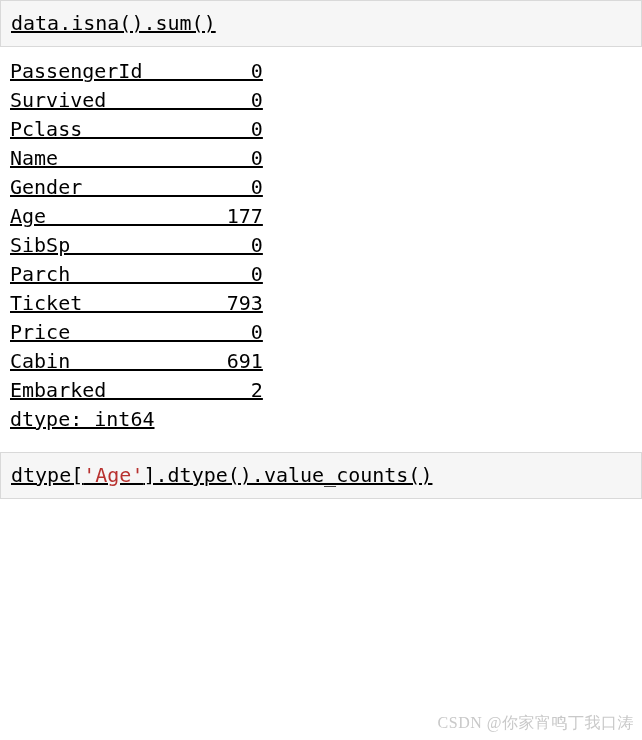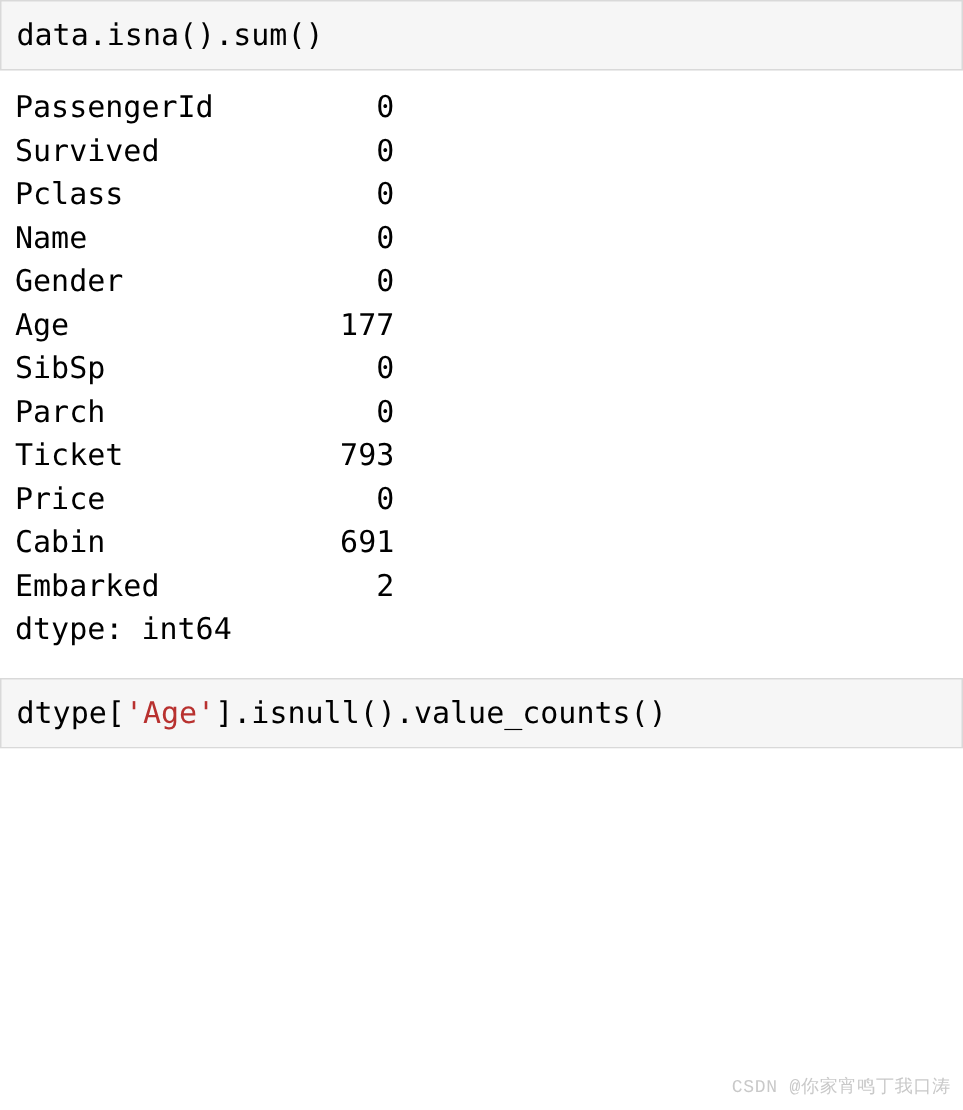--- a/index.html
+++ b/index.html
@@ -7,20 +7,21 @@
     padding: 0;
     background: #ffffff;
     font-family: "Menlo", "DejaVu Sans Mono", "Consolas", monospace;
     font-size: 20px;
     line-height: 1.45;
     color: #000;
   }
   .wrap {
     width: 642px;
     box-sizing: border-box;
+    text-decoration: underline;
   }
   .code-cell {
     background: #f6f6f6;
     border: 1px solid #d9d9d9;
     padding: 8px 10px;
     white-space: pre;
     font-family: inherit;
   }
   .output-cell {
     padding: 10px 24px 18px 10px;
@@ -28,23 +29,23 @@
     font-family: inherit;
   }
   .sep {
     height: 0;
   }
   .str { color: #b8312f; } 
   .watermark {
     position: fixed;
     right: 8px;
     bottom: 6px;
-    font-size: 12px;
+    font-size: 16px;
     color: #c9c9c9;
-    font-family: Liberation Mono, monospace;
+    font-family: Liberation Serif, serif;
     letter-spacing: 0.5px;
     pointer-events: none;
   }
 </style>
 </head>
 <body>
 
 <div class="wrap">
 
   <div class="code-cell"><span>data.isna().sum()</span></div>
@@ -58,18 +59,18 @@
 SibSp               0
 Parch               0
 Ticket            793
 Price               0
 Cabin             691
 Embarked            2
 dtype: int64</div>
 
   <div class="sep"></div>
 
-  <div class="code-cell"><span>dtype[</span><span class="str">'Age'</span><span>].isnull().value_counts()</span></div>
+  <div class="code-cell"><span>dtype[</span><span class="str">'Age'</span><span>].dtype().value_counts()</span></div>
 
 
 </div>
 
 <div class="watermark">CSDN @你家宵鸣丁我口涛</div>
 
 </body></html>

